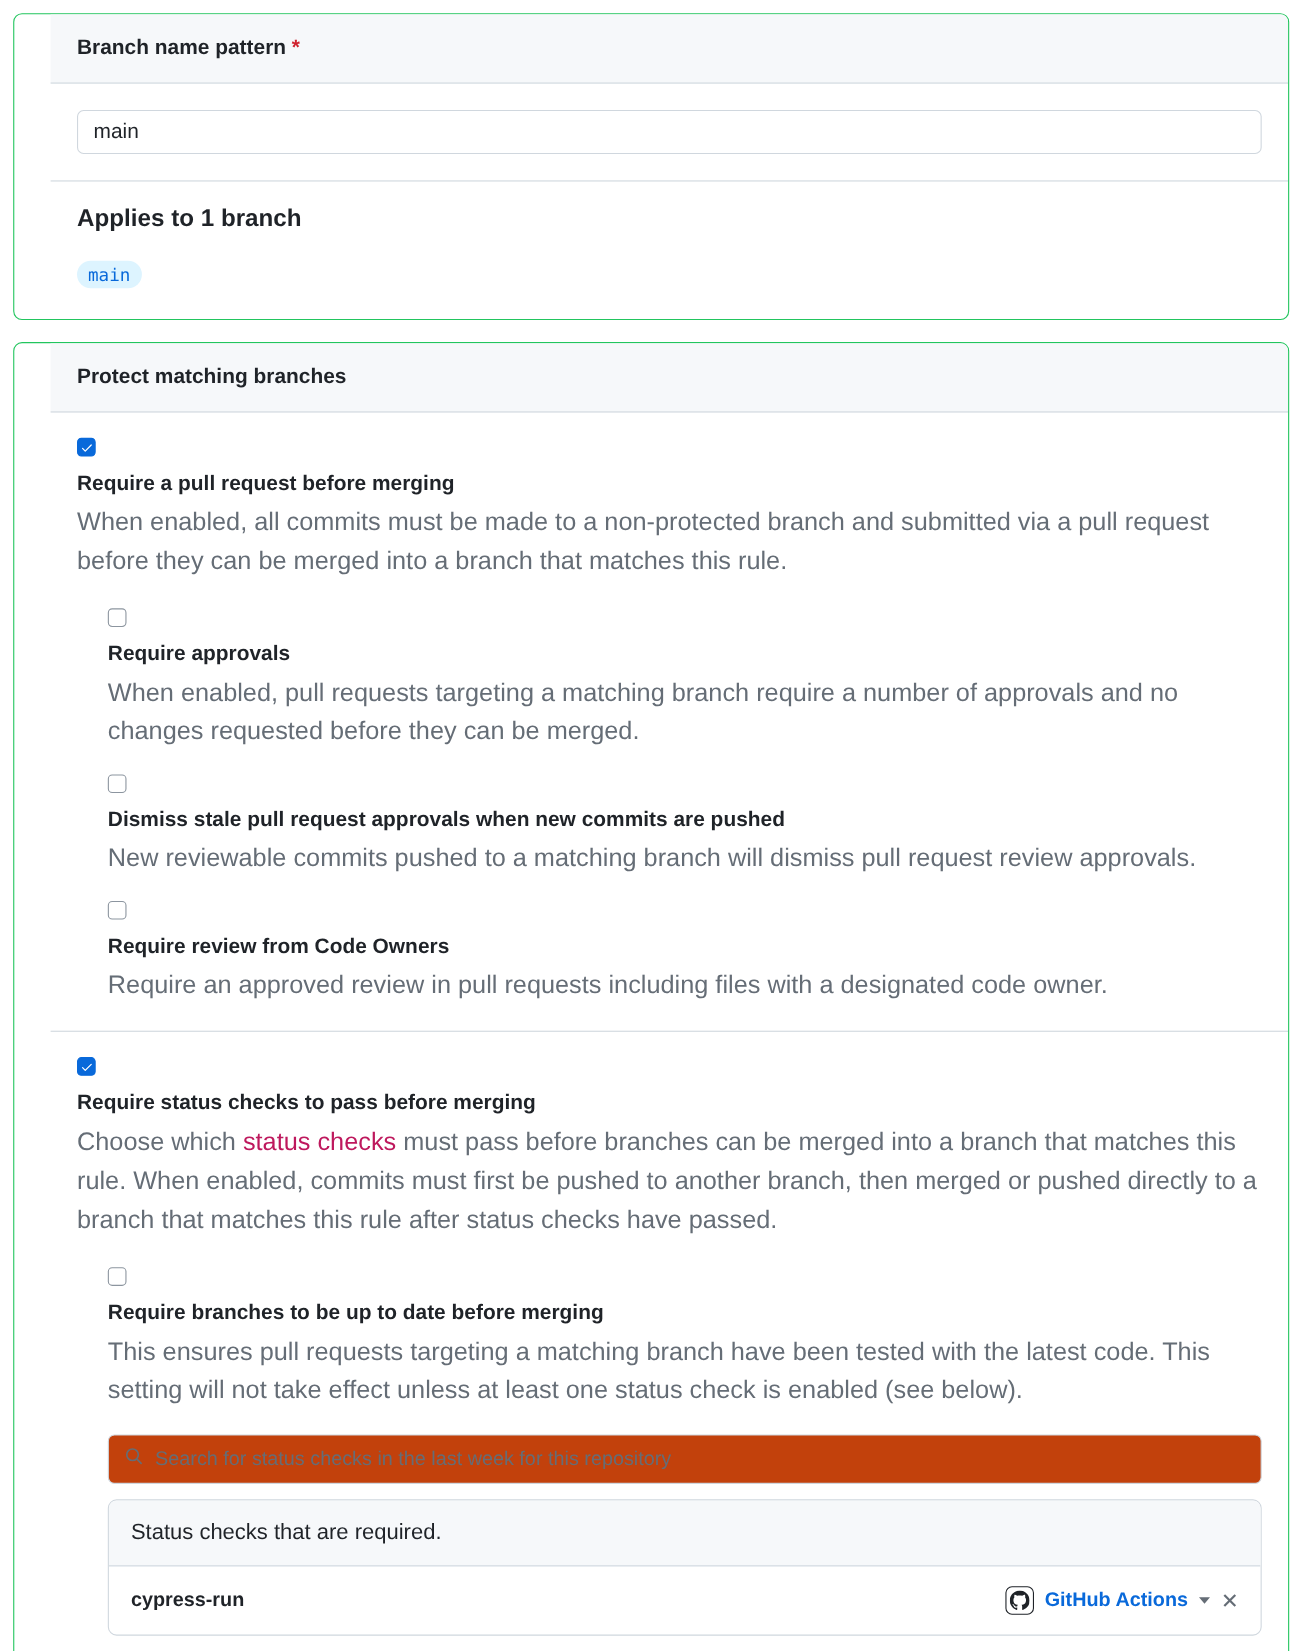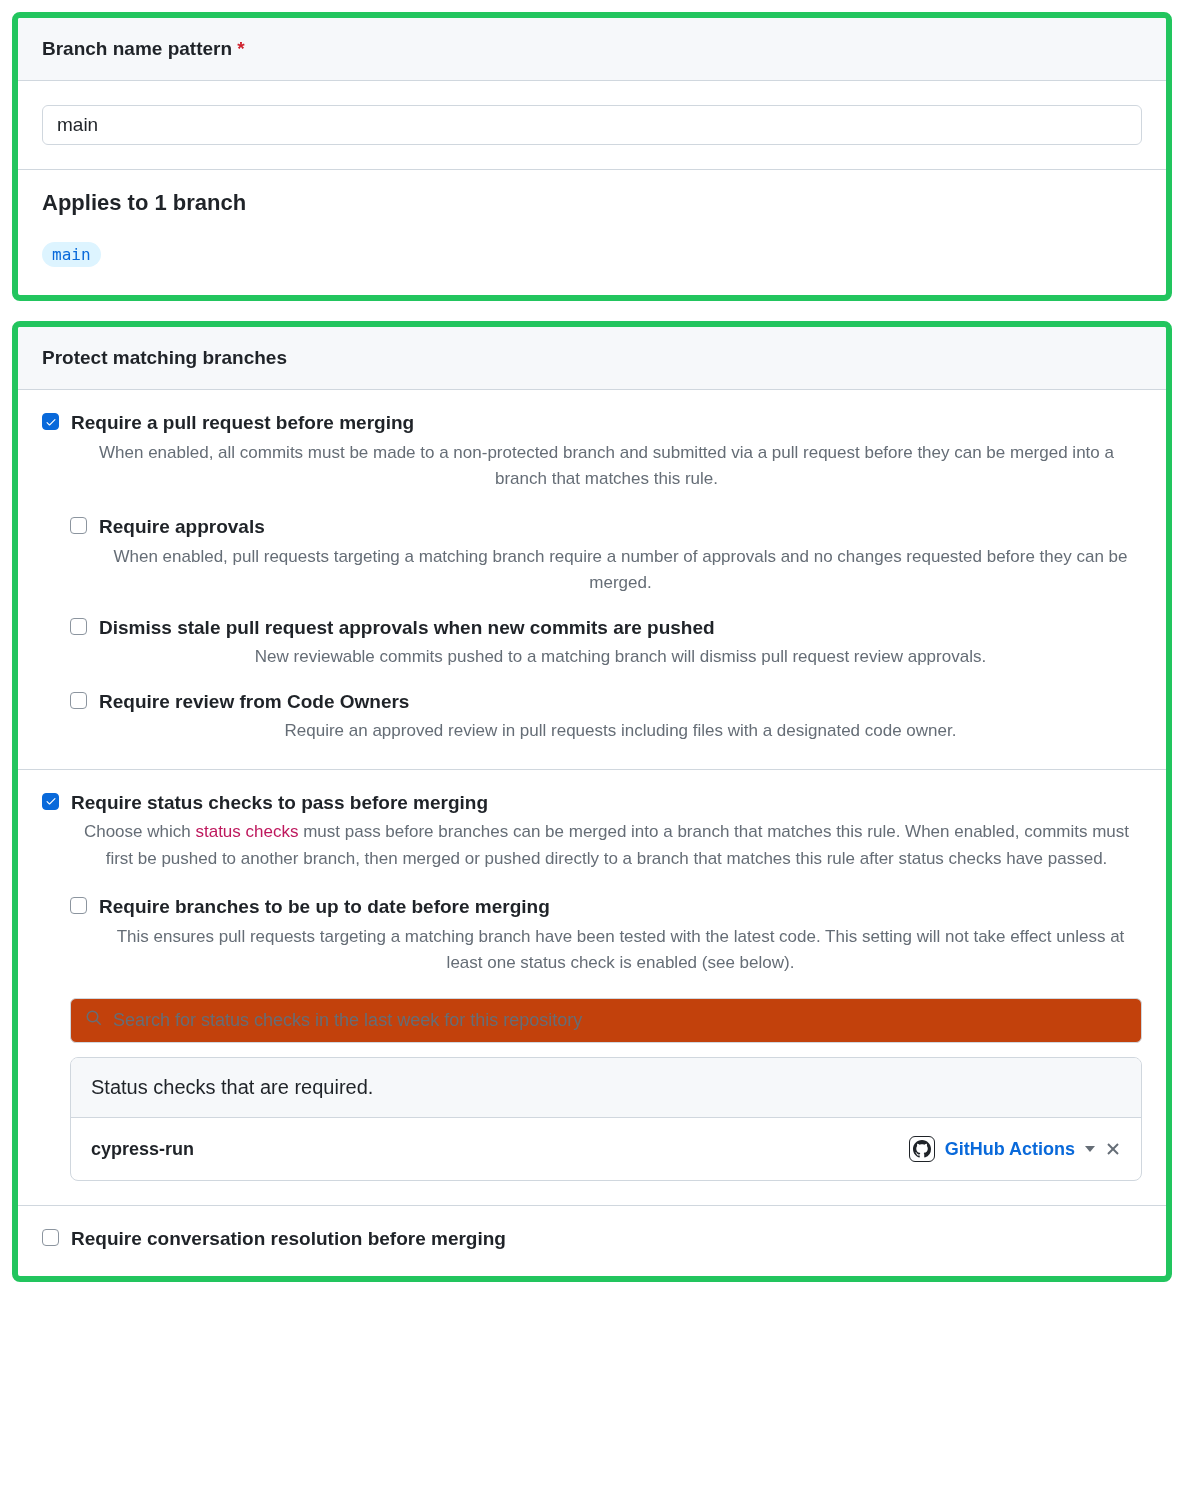--- a/index.html
+++ b/index.html
@@ -5,24 +5,25 @@
   * { box-sizing: border-box; margin: 0; padding: 0; }
   body {
     font-family: -apple-system, BlinkMacSystemFont, "Segoe UI", Helvetica, Arial, sans-serif;
     font-size: 17px;
     color: #1f2328;
     background: #ffffff;
     padding: 12px;
     width: 1184px;
   }
   .panel {
-    border: 6px solid #22c55e;
+    border: 1px solid #22c55e;
     border-radius: 8px;
     overflow: hidden;
     margin-bottom: 20px;
+    padding-left: 33px;
   }
   .panel-header {
     background: #f6f8fa;
     padding: 20px 24px;
     border-bottom: 1px solid #d0d7de;
     font-weight: 600;
     font-size: 19px;
   }
   .required-star { color: #cf222e; }
   .pattern-body { padding: 24px; border-bottom: 1px solid #d0d7de; }
@@ -44,37 +45,37 @@
     font-family: ui-monospace, SFMono-Regular, Menlo, monospace;
     font-size: 16px;
     padding: 3px 10px;
     border-radius: 999px;
   }
   .rule-block {
     padding: 20px 24px 24px;
     border-bottom: 1px solid #d0d7de;
   }
   .rule-block:last-child { border-bottom: none; }
-  .rule-item { display: flex; gap: 12px; margin-bottom: 18px; }
+  .rule-item { display: flex; gap: 12px; margin-bottom: 18px; flex-direction: column; }
   .rule-item:last-child { margin-bottom: 0; }
   .chk {
     width: 17px; height: 17px; flex-shrink: 0;
     margin-top: 3px;
     border: 1px solid #8c959f;
     border-radius: 4px;
     background: #ffffff;
     display: inline-flex; align-items: center; justify-content: center;
     cursor: pointer;
   }
   .chk.checked { background: #0969da; border-color: #0969da; }
   .chk.checked svg { display: block; }
   .chk svg { display: none; width: 12px; height: 12px; fill: #ffffff; }
   .rule-text { flex: 1; }
   .rule-title { font-weight: 600; font-size: 19px; line-height: 1.35; }
-  .rule-desc { color: #656d76; font-size: 17px; line-height: 1.55; margin-top: 4px; text-align: center; }
+  .rule-desc { color: #656d76; font-size: 23px; line-height: 1.55; margin-top: 4px; }
   .rule-desc a { color: #be185d; text-decoration: none; }
   .sub-rules { margin-left: 28px; margin-top: 22px; }
   .search-wrap { margin-left: 28px; margin-top: 22px; }
   .search-box {
     display: flex; align-items: center; gap: 10px;
     border: 1px solid #d0d7de; border-radius: 6px;
     padding: 10px 14px; background: #c2410c;
   }
   .search-box input {
     border: none; outline: none; flex: 1; font-size: 18px;

